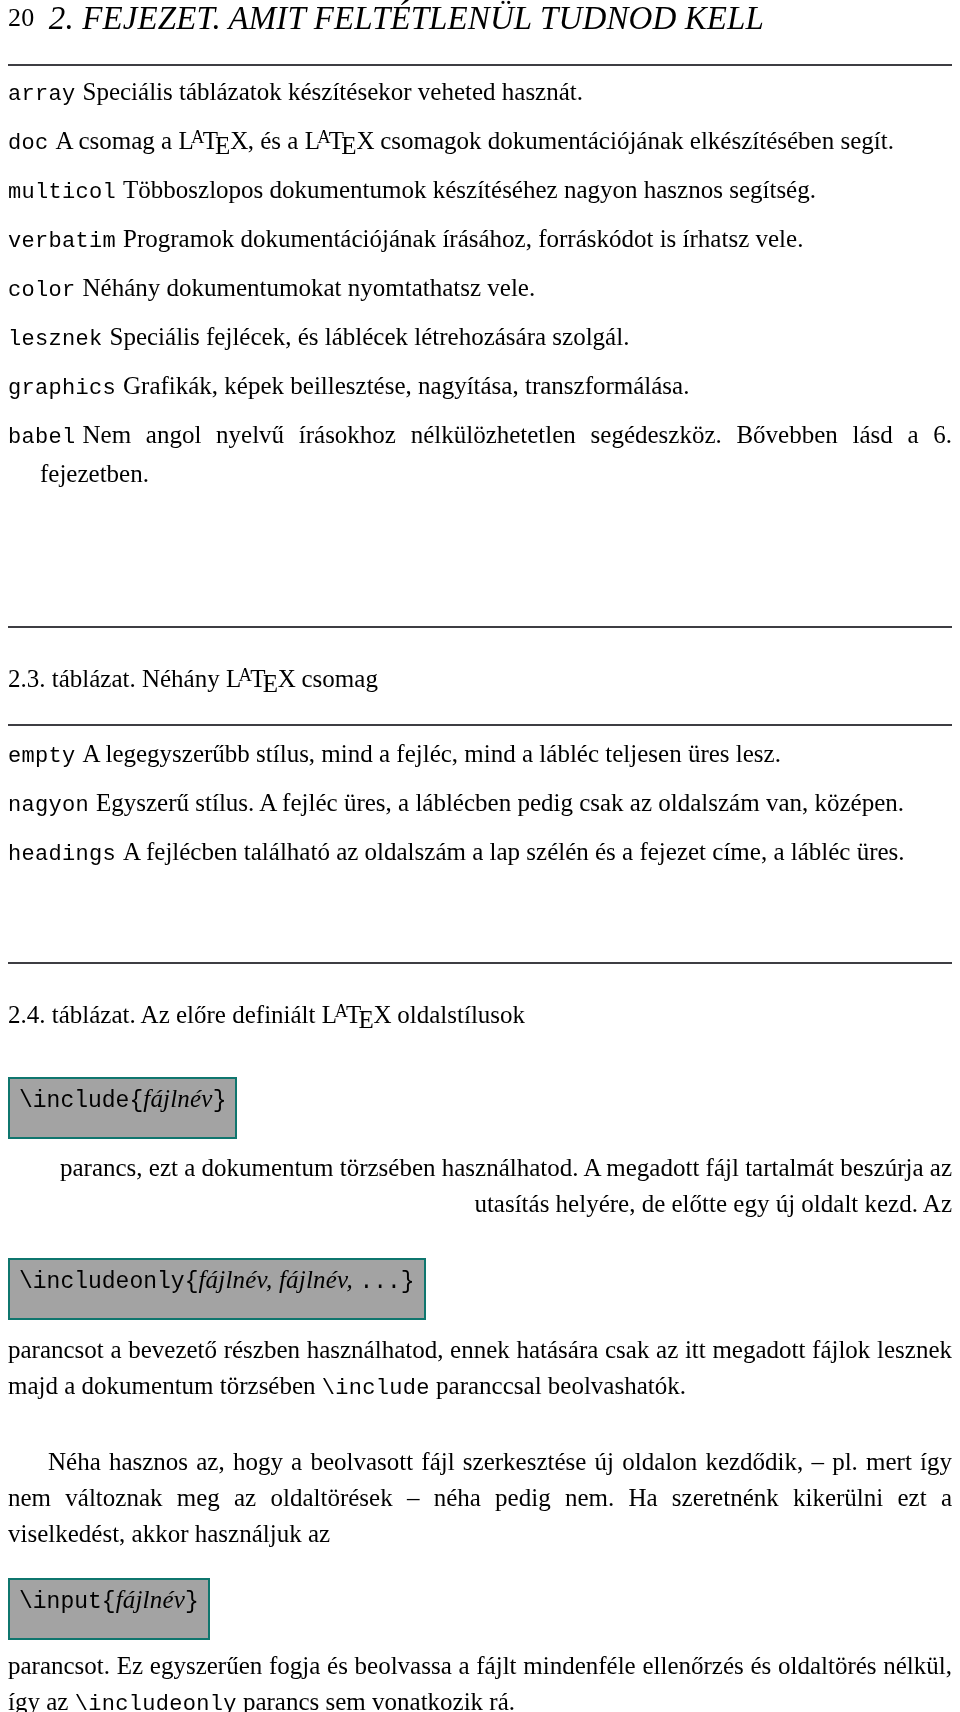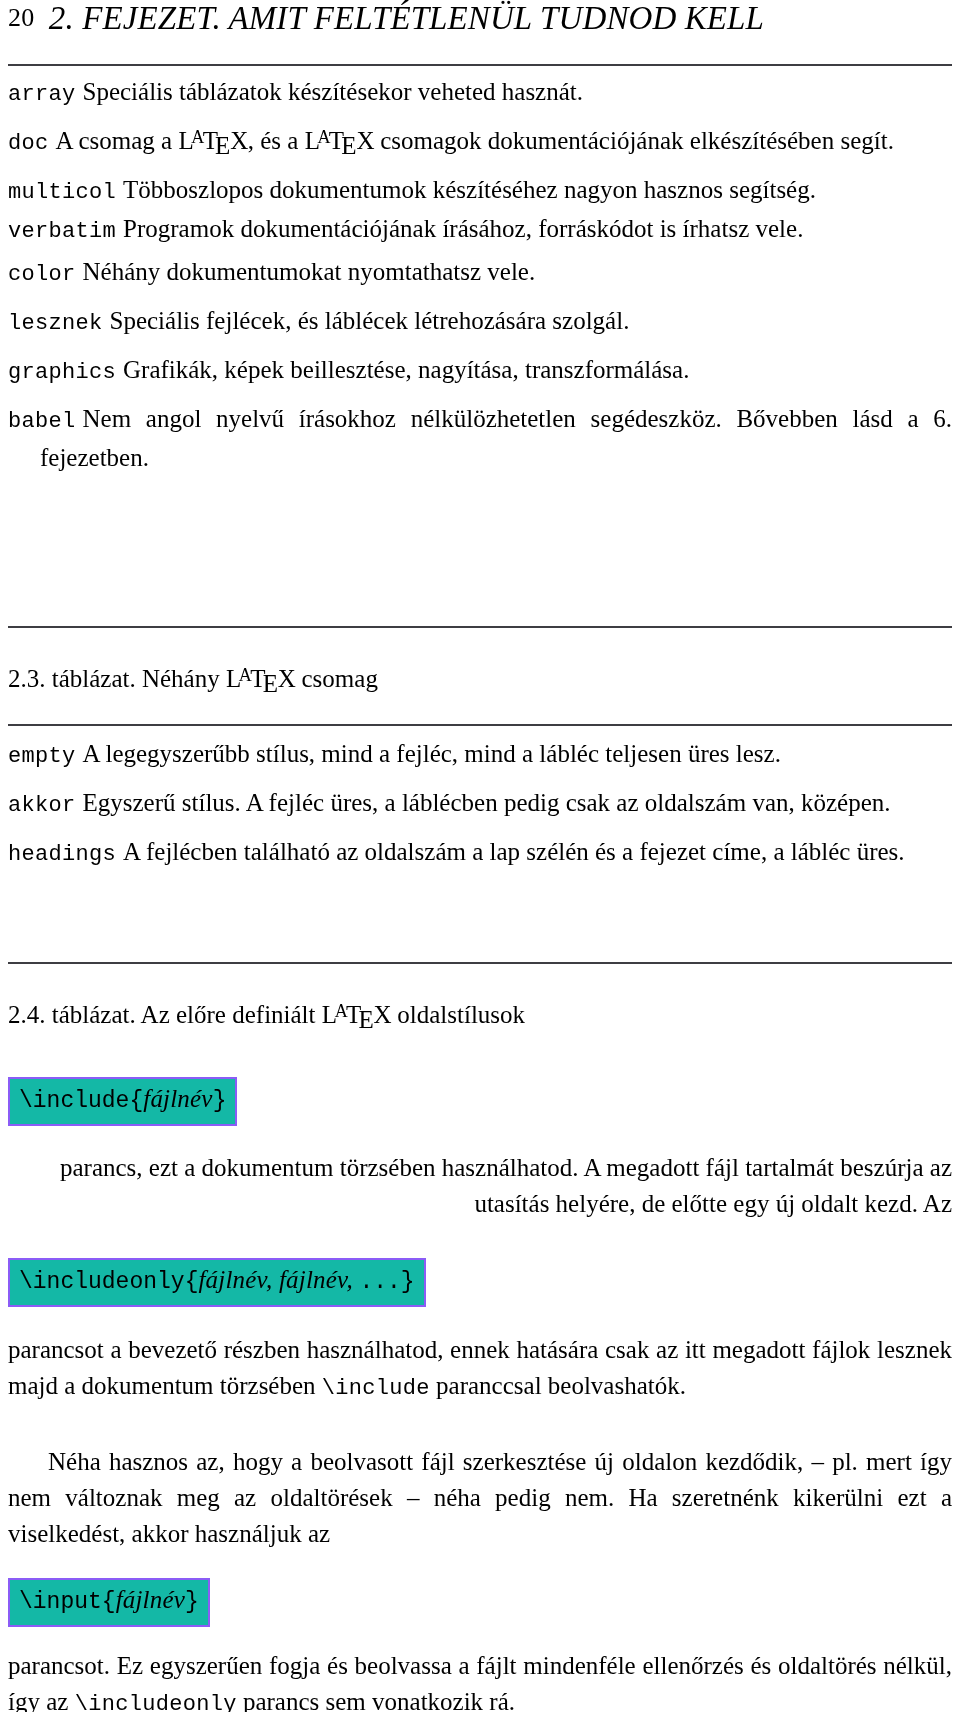--- a/index.html
+++ b/index.html
@@ -98,23 +98,23 @@
     position: absolute;
     left: 8px;
     width: 944px;
     text-align: left;
     font-size: 25px;
     line-height: 34px;
   }
   
   .codebox {
     position: absolute;
-    border: 2px solid #8b5cf6;
-    background: #14b8a6;
-    padding: 6px 9px 9px 9px;
+    border: 2px solid #0f766e;
+    background: #a3a3a3;
+    padding: 6px 9px 22px 9px;
     font-family: "Liberation Mono", "DejaVu Sans Mono", monospace;
     font-size: 23px;
     line-height: 28px;
     white-space: nowrap;
   }
   .codebox .arg {
     font-family: "Liberation Serif", "DejaVu Serif", serif;
     font-style: italic;
     font-size: 25px;
     letter-spacing: 0.2px;
@@ -156,27 +156,27 @@
       </span>
     </div>
 
     <div class="ditem" style="margin-bottom:10px">
       <span class="body">
         <span class="term">doc</span><span class="gap"></span><span>A csomag a </span><span class="latex"><span>L</span><span class="a">A</span><span class="t2">T</span><span class="e">E</span><span>X</span></span><span>, és a </span><span class="latex"><span>L</span><span class="a">A</span><span class="t2">T</span><span class="e">E</span><span>X</span></span><span> csomagok dokumentációjának elkészítésében segít.</span>
       </span>
     </div>
 
 
-    <div class="ditem" style="margin-bottom:0">
+    <div class="ditem" style="margin-bottom:10px">
       <span class="body">
         <span class="term">multicol</span><span class="gap"></span><span>Többoszlopos dokumentumok készítéséhez nagyon hasznos segítség.</span>
       </span>
     </div>
 
-    <div class="ditem" style="margin-bottom:4px">
+    <div class="ditem" style="margin-bottom:10px">
       <span class="body">
         <span class="term">verbatim</span><span class="gap"></span><span>Programok dokumentációjának írásához, forráskódot is írhatsz vele.</span>
       </span>
     </div>
 
     <div class="ditem" style="margin-bottom:10px">
       <span class="body">
         <span class="term">color</span><span class="gap"></span><span>Néhány dokumentumokat nyomtathatsz vele.</span>
       </span>
     </div>
@@ -211,21 +211,21 @@
   <div class="dlist" style="top:736px">
 
     <div class="ditem" style="margin-bottom:10px">
       <span class="body">
         <span class="term">empty</span><span class="gap"></span><span>A legegyszerűbb stílus, mind a fejléc, mind a lábléc teljesen üres lesz.</span>
       </span>
     </div>
 
     <div class="ditem" style="margin-bottom:10px">
       <span class="body">
-        <span class="term">akkor</span><span class="gap"></span><span>Egyszerű stílus. A fejléc üres, a láblécben pedig csak az oldalszám van, középen.</span>
+        <span class="term">nagyon</span><span class="gap"></span><span>Egyszerű stílus. A fejléc üres, a láblécben pedig csak az oldalszám van, középen.</span>
       </span>
     </div>
 
     <div class="ditem">
       <span class="body">
         <span class="term">headings</span><span class="gap"></span><span>A fejlécben található az oldalszám a lap szélén és a fejezet címe, a lábléc üres.</span>
       </span>
     </div>
   </div>
 

